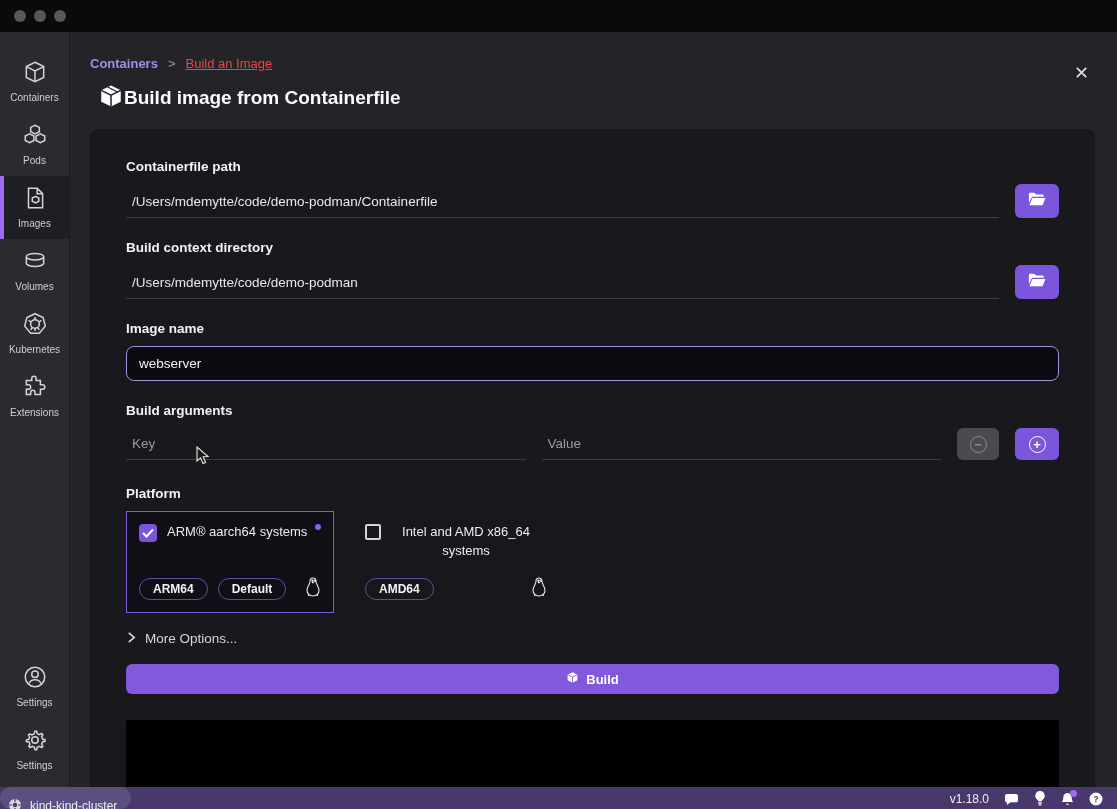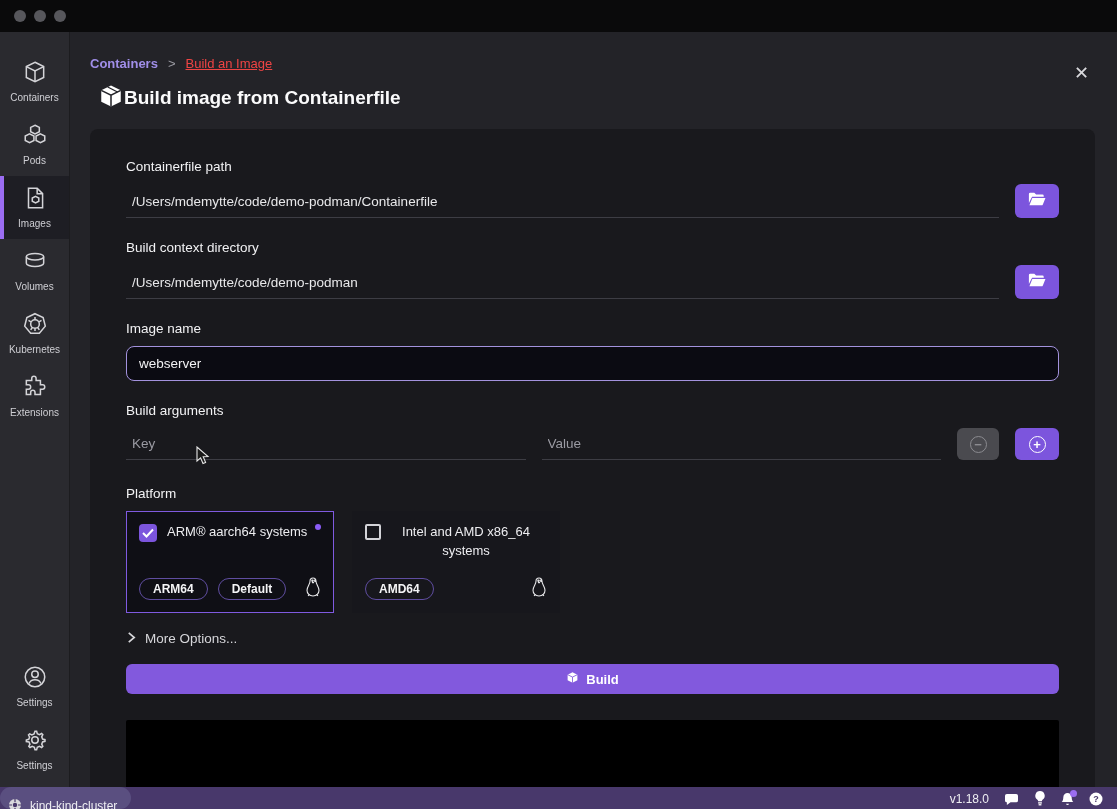--- a/index.html
+++ b/index.html
@@ -29,21 +29,21 @@
   .crumb-link { color:#a08ee8; font-weight:600; cursor:pointer; }
   .crumb-sep { color:#9a9aa2; }
   .crumb-current { color:#ef4444;text-decoration:underline; }
   .title-row { display:flex; align-items:center; margin-top:12px; padding-left:8px; }
   .title-row h1 { font-size:19px; font-weight:700; color:#fbfbfc; }
   .close-btn { position:absolute; right:28px; top:32px; color:#d8d8dc; font-size:18px; cursor:pointer; line-height:1; }
 
   
   .panel { flex:1; margin:4px 22px 0 20px; background:#19191d; border-radius:8px 8px 0 0; padding:30px 36px 0 36px; display:flex; flex-direction:column; overflow:hidden; }
 
-  .f-label { font-size:13.5px; font-weight:400; color:#f2f2f4; display:block; margin-bottom:10px; }
+  .f-label { font-size:13.5px; font-weight:700; color:#f2f2f4; display:block; margin-bottom:10px; }
   .path-row { display:flex; align-items:flex-end; gap:16px; margin-bottom:22px; }
   .underline-input { flex:1; background:transparent; border:none; border-bottom:1px solid #3d3d44; color:#e8e8ea; font-size:13.5px; padding:8px 6px; font-family:"Liberation Sans", sans-serif; outline:none; }
   .underline-input::placeholder { color:#9a9aa2; }
   .sq-btn { width:44px; height:34px; border:none; border-radius:6px; display:flex; align-items:center; justify-content:center; cursor:pointer; flex-shrink:0; }
   .btn-purple { background:#7c55dd; }
   .btn-gray { background:#4a4a4f; }
 
   .name-group { margin-bottom:22px; }
   .boxed-input { width:100%; background:#0b0b12; border:1px solid #a røde; border:1px solid #a392dd; border-radius:8px; color:#f2f2f4; font-size:13.5px; padding:9px 12px; outline:none; font-family:"Liberation Sans", sans-serif; }
 

